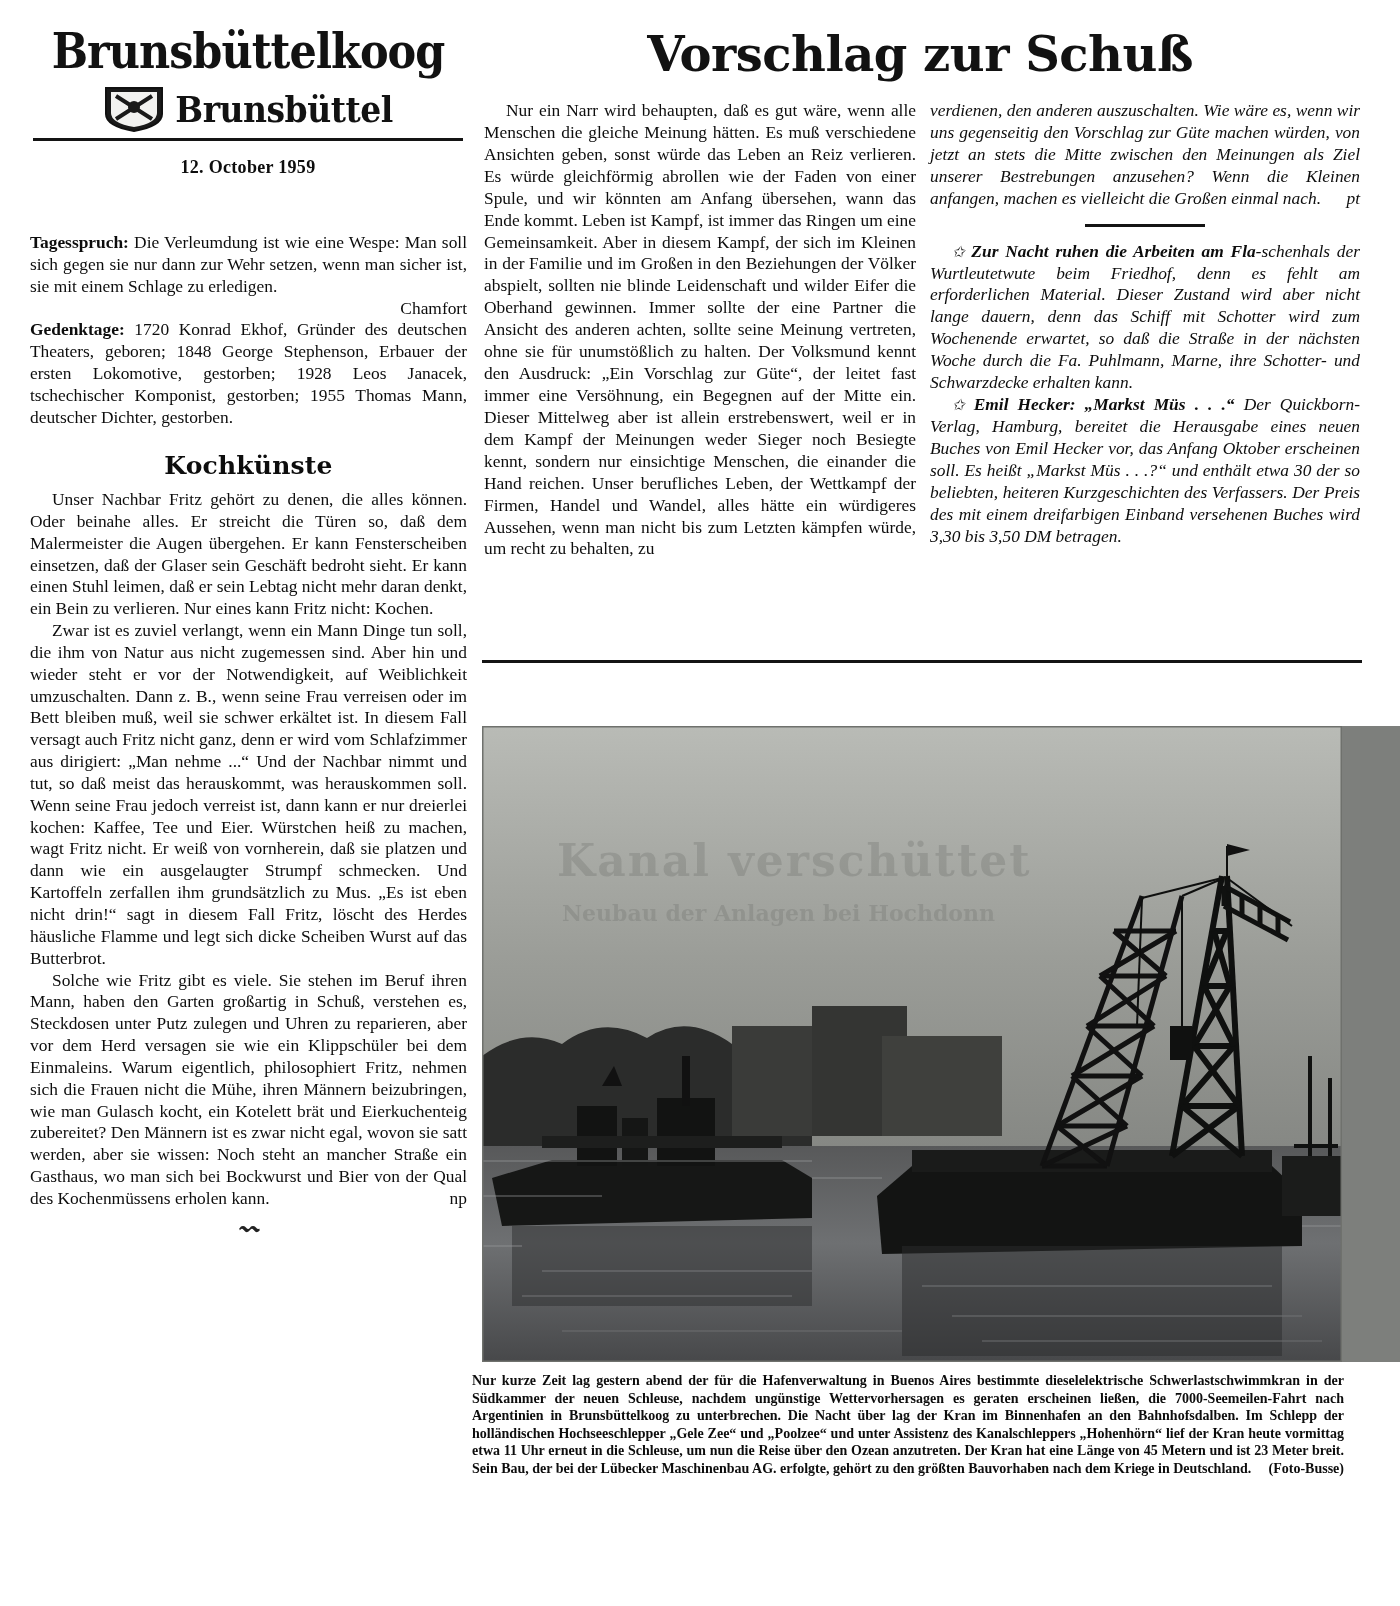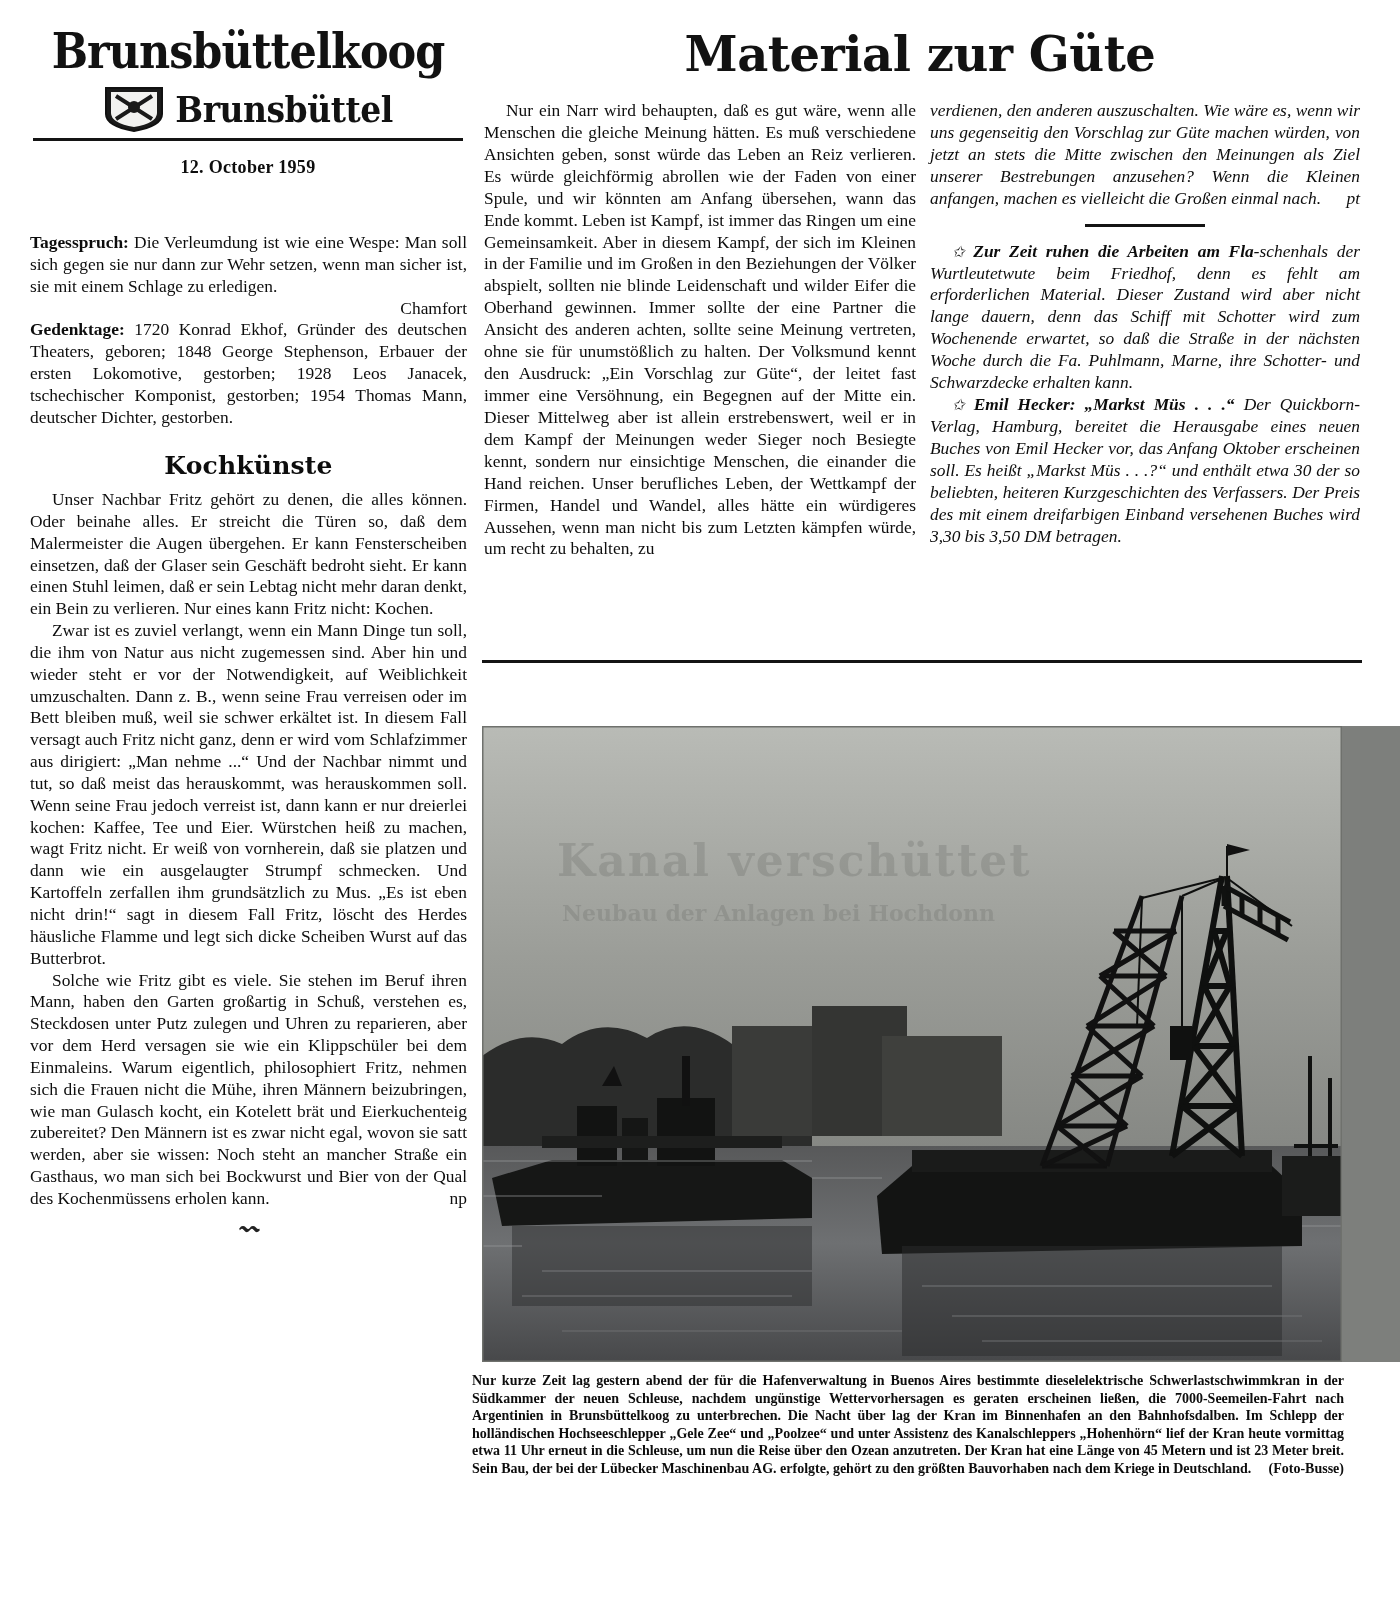--- a/index.html
+++ b/index.html
@@ -213,48 +213,48 @@
     <div class="masthead-rule"></div>
     <div class="issue-date">12. October 1959</div>
   </div>
 
   <div class="col-left">
     <p>
       <span class="lead-label">Tagesspruch:</span><span> Die Verleumdung ist wie eine Wespe: Man soll sich gegen sie nur dann zur Wehr setzen, wenn man sicher ist, sie mit einem Schlage zu erledigen.</span>
       <span class="sig">Chamfort</span>
     </p>
     <p>
-      <span class="lead-label">Gedenktage:</span><span> 1720 Konrad Ekhof, Gründer des deutschen Theaters, geboren; 1848 George Stephenson, Erbauer der ersten Lokomotive, gestorben; 1928 Leos Janacek, tschechischer Komponist, gestorben; 1954 Thomas Mann, deutscher Dichter, gestorben.</span>
+      <span class="lead-label">Gedenktage:</span><span> 1720 Konrad Ekhof, Gründer des deutschen Theaters, geboren; 1848 George Stephenson, Erbauer der ersten Lokomotive, gestorben; 1928 Leos Janacek, tschechischer Komponist, gestorben; 1955 Thomas Mann, deutscher Dichter, gestorben.</span>
     </p>
 
     <div class="section-head">Kochkünste</div>
 
     <p class="indent">Unser Nachbar Fritz gehört zu denen, die alles können. Oder beinahe alles. Er streicht die Türen so, daß dem Malermeister die Augen übergehen. Er kann Fensterscheiben einsetzen, daß der Glaser sein Geschäft bedroht sieht. Er kann einen Stuhl leimen, daß er sein Lebtag nicht mehr daran denkt, ein Bein zu verlieren. Nur eines kann Fritz nicht: Kochen.</p>
     <p class="indent">Zwar ist es zuviel verlangt, wenn ein Mann Dinge tun soll, die ihm von Natur aus nicht zugemessen sind. Aber hin und wieder steht er vor der Notwendigkeit, auf Weiblichkeit umzuschalten. Dann z. B., wenn seine Frau verreisen oder im Bett bleiben muß, weil sie schwer erkältet ist. In diesem Fall versagt auch Fritz nicht ganz, denn er wird vom Schlafzimmer aus dirigiert: „Man nehme ...“ Und der Nachbar nimmt und tut, so daß meist das herauskommt, was herauskommen soll. Wenn seine Frau jedoch verreist ist, dann kann er nur dreierlei kochen: Kaffee, Tee und Eier. Würstchen heiß zu machen, wagt Fritz nicht. Er weiß von vornherein, daß sie platzen und dann wie ein ausgelaugter Strumpf schmecken. Und Kartoffeln zerfallen ihm grundsätzlich zu Mus. „Es ist eben nicht drin!“ sagt in diesem Fall Fritz, löscht des Herdes häusliche Flamme und legt sich dicke Scheiben Wurst auf das Butterbrot.</p>
     <p class="indent"><span>Solche wie Fritz gibt es viele. Sie stehen im Beruf ihren Mann, haben den Garten großartig in Schuß, verstehen es, Steckdosen unter Putz zulegen und Uhren zu reparieren, aber vor dem Herd versagen sie wie ein Klippschüler bei dem Einmaleins. Warum eigentlich, philosophiert Fritz, nehmen sich die Frauen nicht die Mühe, ihren Männern beizubringen, wie man Gulasch kocht, ein Kotelett brät und Eierkuchenteig zubereitet? Den Männern ist es zwar nicht egal, wovon sie satt werden, aber sie wissen: Noch steht an mancher Straße ein Gasthaus, wo man sich bei Bockwurst und Bier von der Qual des Kochenmüssens erholen kann.</span>
       <span style="float:right">np</span>
     </p>
     <div class="wave">〰</div>
   </div>
 
-  <div class="headline-main">Material zur Güte</div>
+  <div class="headline-main">Vorschlag zur Schuß</div>
 
   <div class="col-mid">
     <p class="indent">Nur ein Narr wird behaupten, daß es gut wäre, wenn alle Menschen die gleiche Meinung hätten. Es muß verschiedene Ansichten geben, sonst würde das Leben an Reiz verlieren. Es würde gleichförmig abrollen wie der Faden von einer Spule, und wir könnten am Anfang übersehen, wann das Ende kommt. Leben ist Kampf, ist immer das Ringen um eine Gemeinsamkeit. Aber in diesem Kampf, der sich im Kleinen in der Familie und im Großen in den Beziehungen der Völker abspielt, sollten nie blinde Leidenschaft und wilder Eifer die Oberhand gewinnen. Immer sollte der eine Partner die Ansicht des anderen achten, sollte seine Meinung vertreten, ohne sie für unumstößlich zu halten. Der Volksmund kennt den Ausdruck: „Ein Vorschlag zur Güte“, der leitet fast immer eine Versöhnung, ein Begegnen auf der Mitte ein. Dieser Mittelweg aber ist allein erstrebenswert, weil er in dem Kampf der Meinungen weder Sieger noch Besiegte kennt, sondern nur einsichtige Menschen, die einander die Hand reichen. Unser berufliches Leben, der Wettkampf der Firmen, Handel und Wandel, alles hätte ein würdigeres Aussehen, wenn man nicht bis zum Letzten kämpfen würde, um recht zu behalten, zu</p>
   </div>
 
   <div class="col-right">
     <p><span>verdienen, den anderen auszuschalten. Wie wäre es, wenn wir uns gegenseitig den Vorschlag zur Güte machen würden, von jetzt an stets die Mitte zwischen den Meinungen als Ziel unserer Bestrebungen anzusehen? Wenn die Kleinen anfangen, machen es vielleicht die Großen einmal nach.</span>
       <span style="float:right">pt</span>
     </p>
     <div class="short-rule"></div>
 
     <p class="brief">
       <span class="star">✩</span>
-      <b>Zur Zeit ruhen die Arbeiten am Fla-</b><span>schenhals der Wurtleutetwute beim Friedhof, denn es fehlt am erforderlichen Material. Dieser Zustand wird aber nicht lange dauern, denn das Schiff mit Schotter wird zum Wochenende erwartet, so daß die Straße in der nächsten Woche durch die Fa. Puhlmann, Marne, ihre Schotter- und Schwarzdecke erhalten kann.</span>
+      <b>Zur Nacht ruhen die Arbeiten am Fla-</b><span>schenhals der Wurtleutetwute beim Friedhof, denn es fehlt am erforderlichen Material. Dieser Zustand wird aber nicht lange dauern, denn das Schiff mit Schotter wird zum Wochenende erwartet, so daß die Straße in der nächsten Woche durch die Fa. Puhlmann, Marne, ihre Schotter- und Schwarzdecke erhalten kann.</span>
     </p>
 
     <p class="brief">
       <span class="star">✩</span>
       <b>Emil Hecker: „Markst Müs . . .“</b><span> Der Quickborn-Verlag, Hamburg, bereitet die Herausgabe eines neuen Buches von Emil Hecker vor, das Anfang Oktober erscheinen soll. Es heißt „Markst Müs . . .?“ und enthält etwa 30 der so beliebten, heiteren Kurzgeschichten des Verfassers. Der Preis des mit einem dreifarbigen Einband versehenen Buches wird 3,30 bis 3,50 DM betragen.</span>
     </p>
   </div>
 
   <div class="feature-rule"></div>
 

